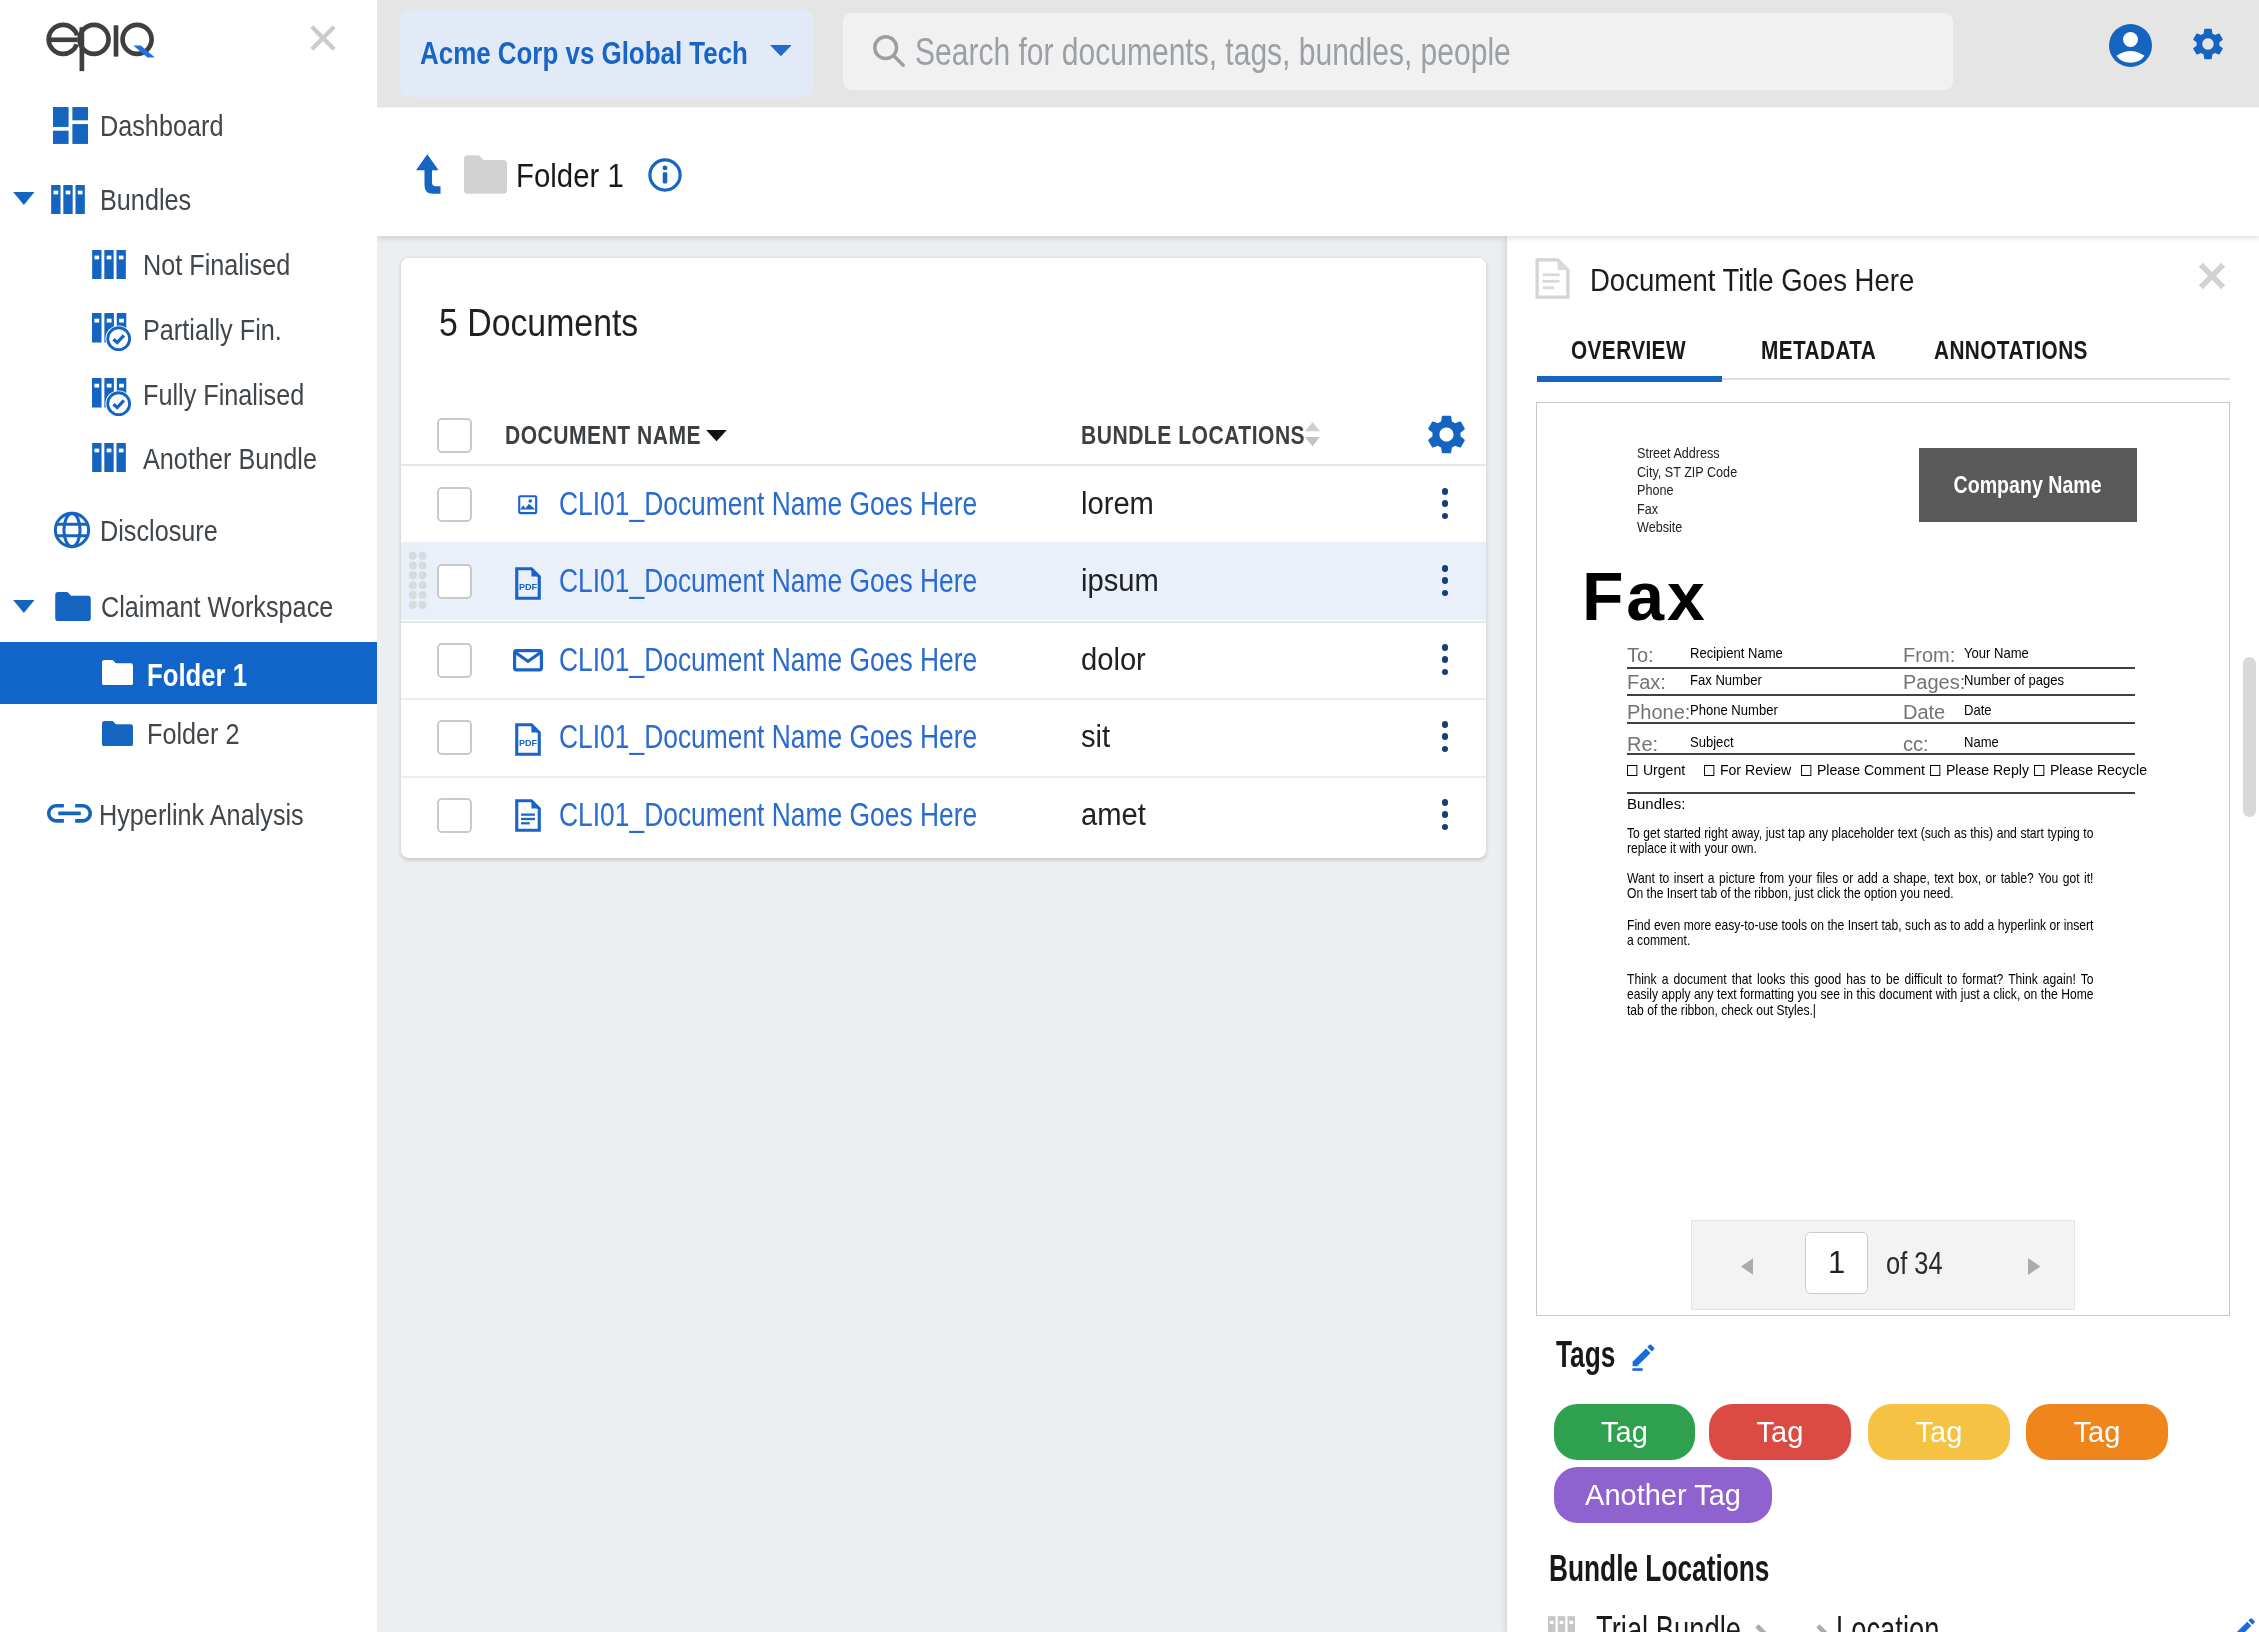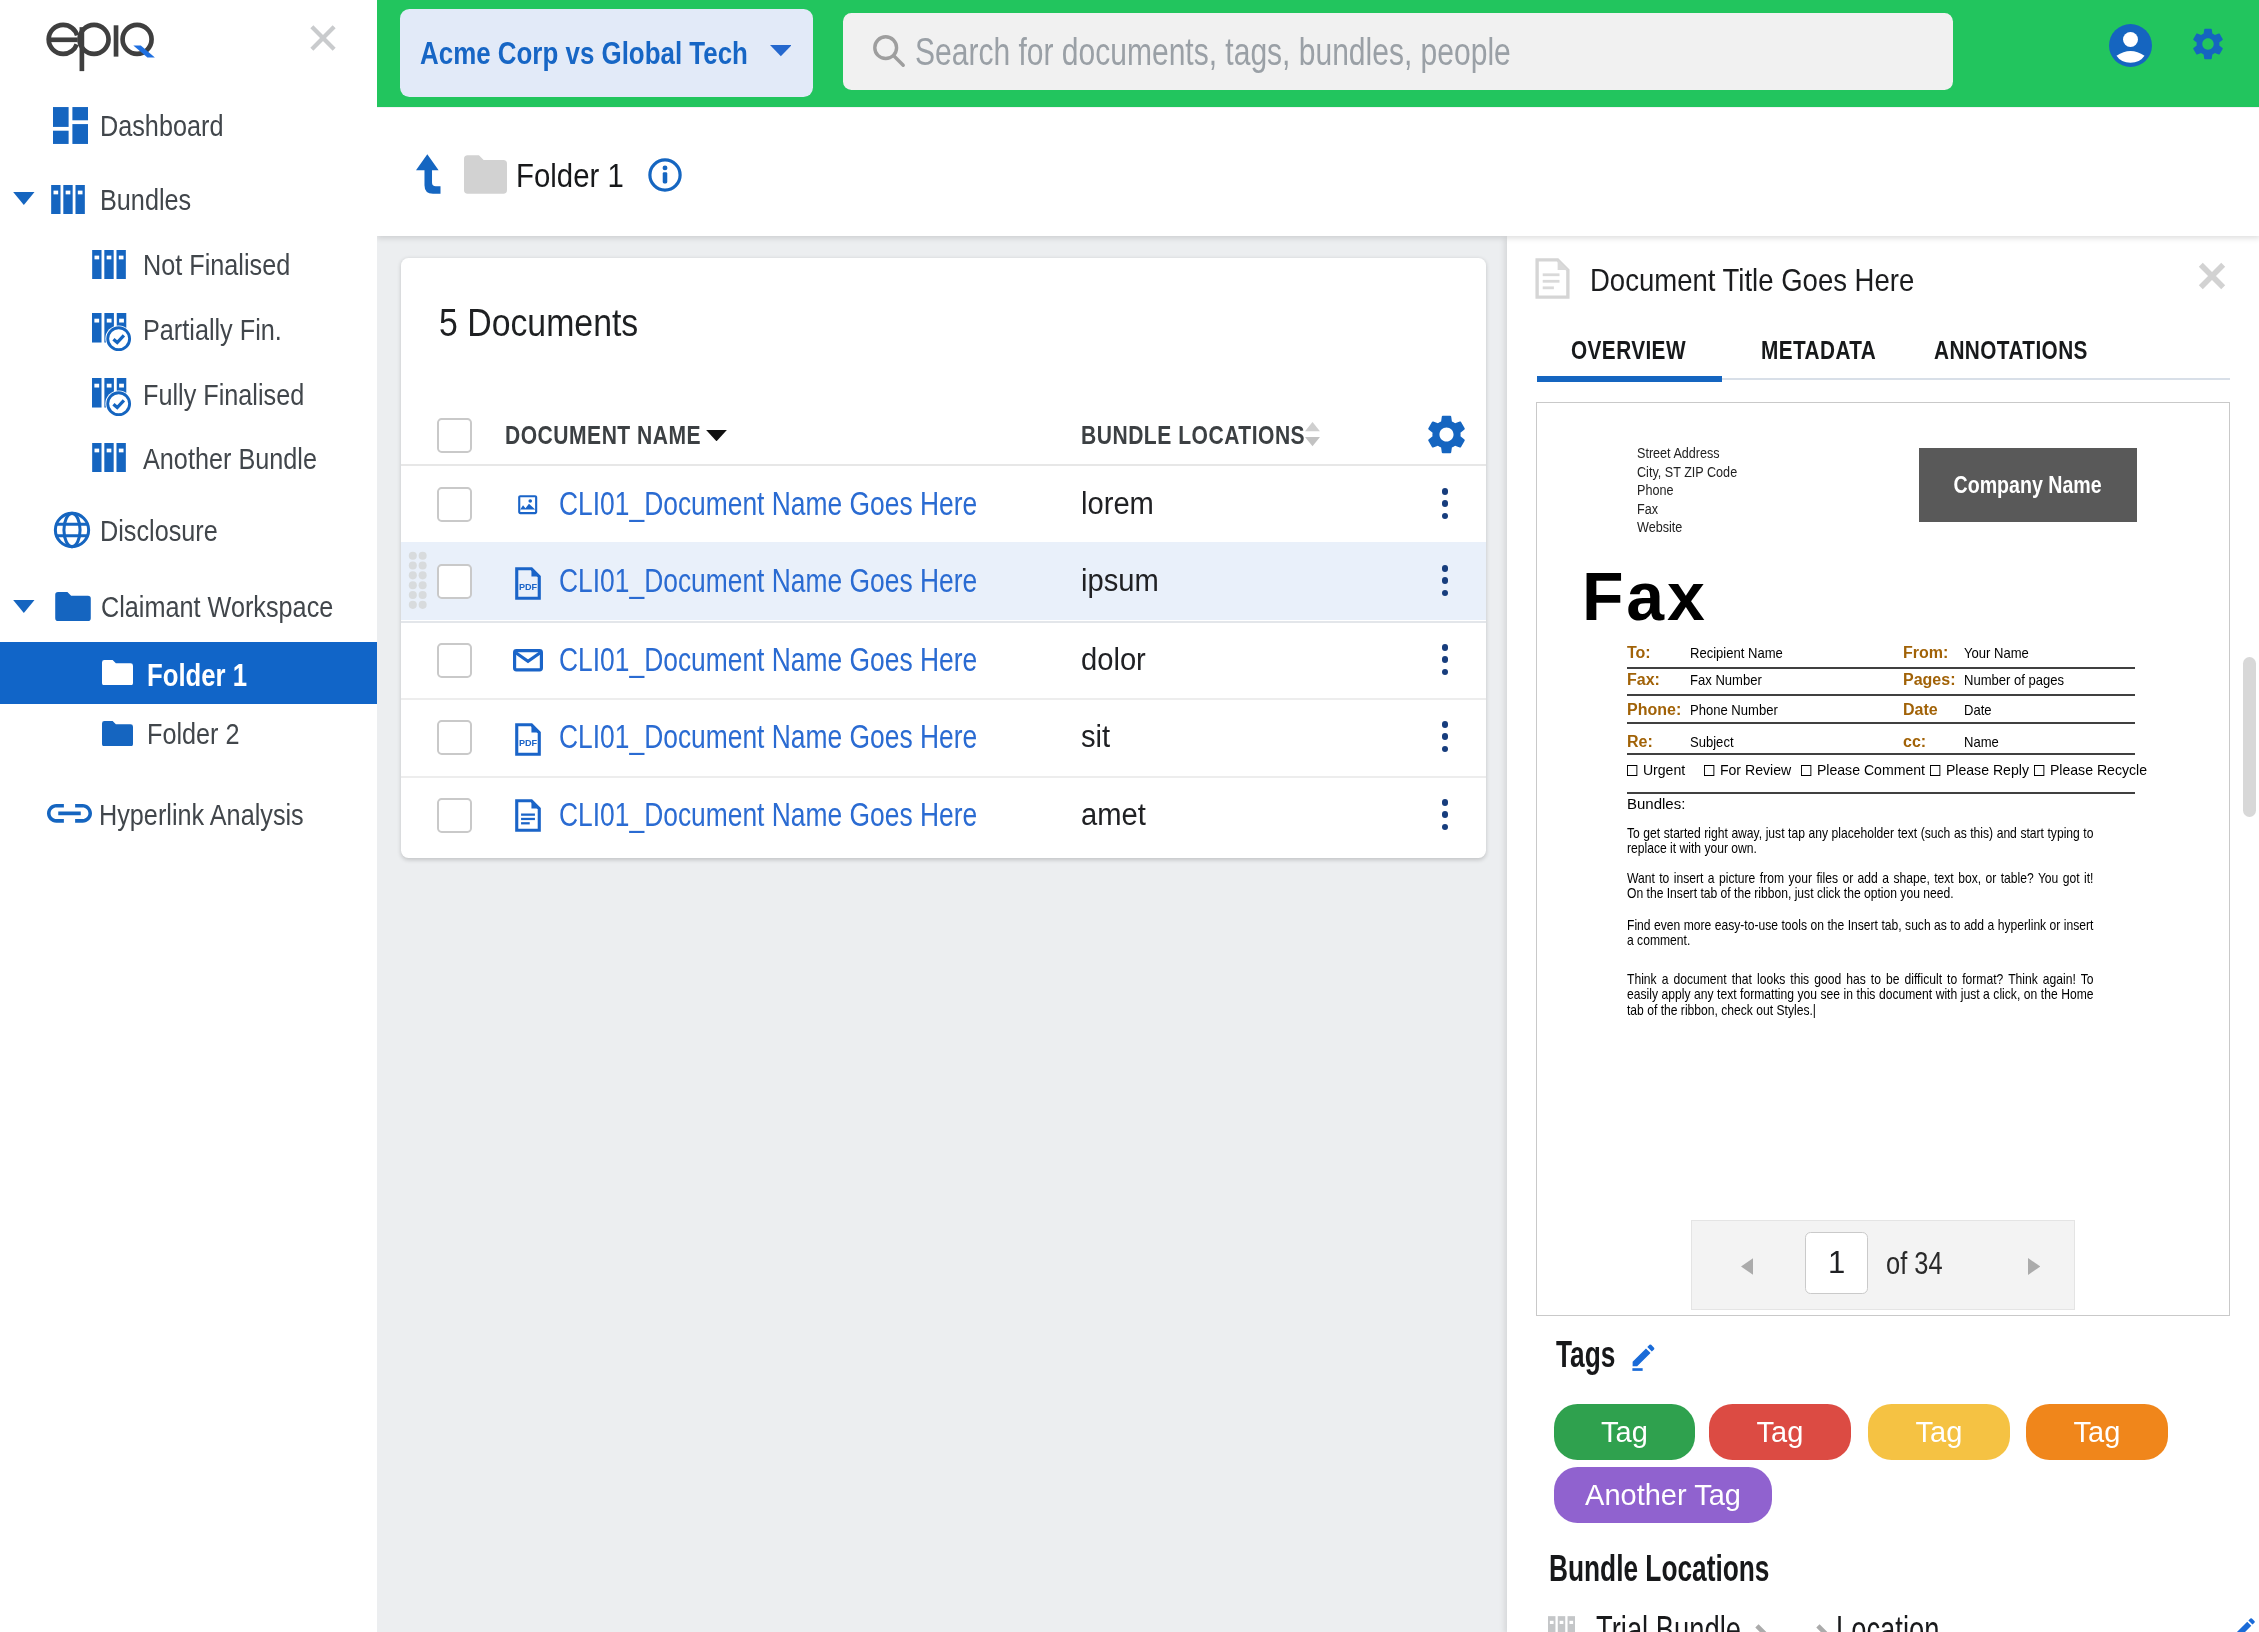--- a/index.html
+++ b/index.html
@@ -7,21 +7,21 @@
     font-family:"Liberation Sans", sans-serif; }
   .abs { position:absolute; }
   .tx { display:inline-block; transform-origin:0 50%; white-space:nowrap; }
   #page { position:relative; width:2260px; height:1633px; }
 
   
   #sidebar { left:0; top:0; width:377px; height:1633px; background:#fff; z-index:5; }
   .navtxt { font-size:29px; color:#41464B; white-space:nowrap; transform:scaleX(0.87); transform-origin:0 50%; display:inline-block; }
 
   
-  #topbar { left:377px; top:0; width:1883px; height:107px; background:#22c55e; z-index:4; }
+  #topbar { left:377px; top:0; width:1883px; height:107px; background:#e5e5e5; z-index:4; }
   #casepill { position:absolute; left:22.6px; top:9.4px; width:413px; height:88px; background:#E2EAF8;
     border-radius:9.4px; }
   #searchbox { position:absolute; left:466px; top:13px; width:1110px; height:77px;
     background:#F1F1F1; border-radius:8.5px; }
 
   
   #crumb { left:377px; top:107px; width:1883px; height:129px; background:#fff;
     box-shadow:0 2.8px 5.6px rgba(0,0,0,0.13); border-top:1.9px solid #F1F3F5; z-index:3; }
 
   
@@ -45,21 +45,21 @@
   #rpanel { left:1507px; top:236px; width:753px; height:1396px; background:#fff;
     box-shadow:-2.8px 1.9px 5.6px rgba(0,0,0,0.10); z-index:2; }
   .tab { position:absolute; top:99px; font-size:26px; font-weight:700; color:#17191B; letter-spacing:0.5px;
     transform:scaleX(0.8); transform-origin:0 50%; white-space:nowrap; }
   #prevbox { position:absolute; left:29px; top:166px; width:694px; height:914px;
     border:1.9px solid #C9C9C9; background:#fff; }
   .pill { position:absolute; height:56px; border-radius:23.5px; color:#fff; font-size:29px;
     display:flex; align-items:center; justify-content:center; }
 
   
-  .faxlbl { position:absolute; font-weight:700; font-size:16px; color:#a16207; white-space:nowrap; }
+  .faxlbl { position:absolute; font-weight:400; font-size:20px; color:#737373; white-space:nowrap; }
   .faxval { position:absolute; font-size:15px; color:#000; white-space:nowrap;
     transform:scaleX(0.87); transform-origin:0 50%; }
   .fline { position:absolute; left:90px; width:508px; height:1.9px; background:#404040; }
   .fpar { position:absolute; left:90px; width:562px; font-size:14.6px; line-height:15.3px;
     color:#000; text-align:justify; transform:scaleX(0.83); transform-origin:0 0; }
   .fcb { display:inline-block; width:11.3px; height:11.3px; border:1.5px solid #000; margin-right:5.6px;
     vertical-align:-0.9px; }
 </style>
 </head>
 <body>

